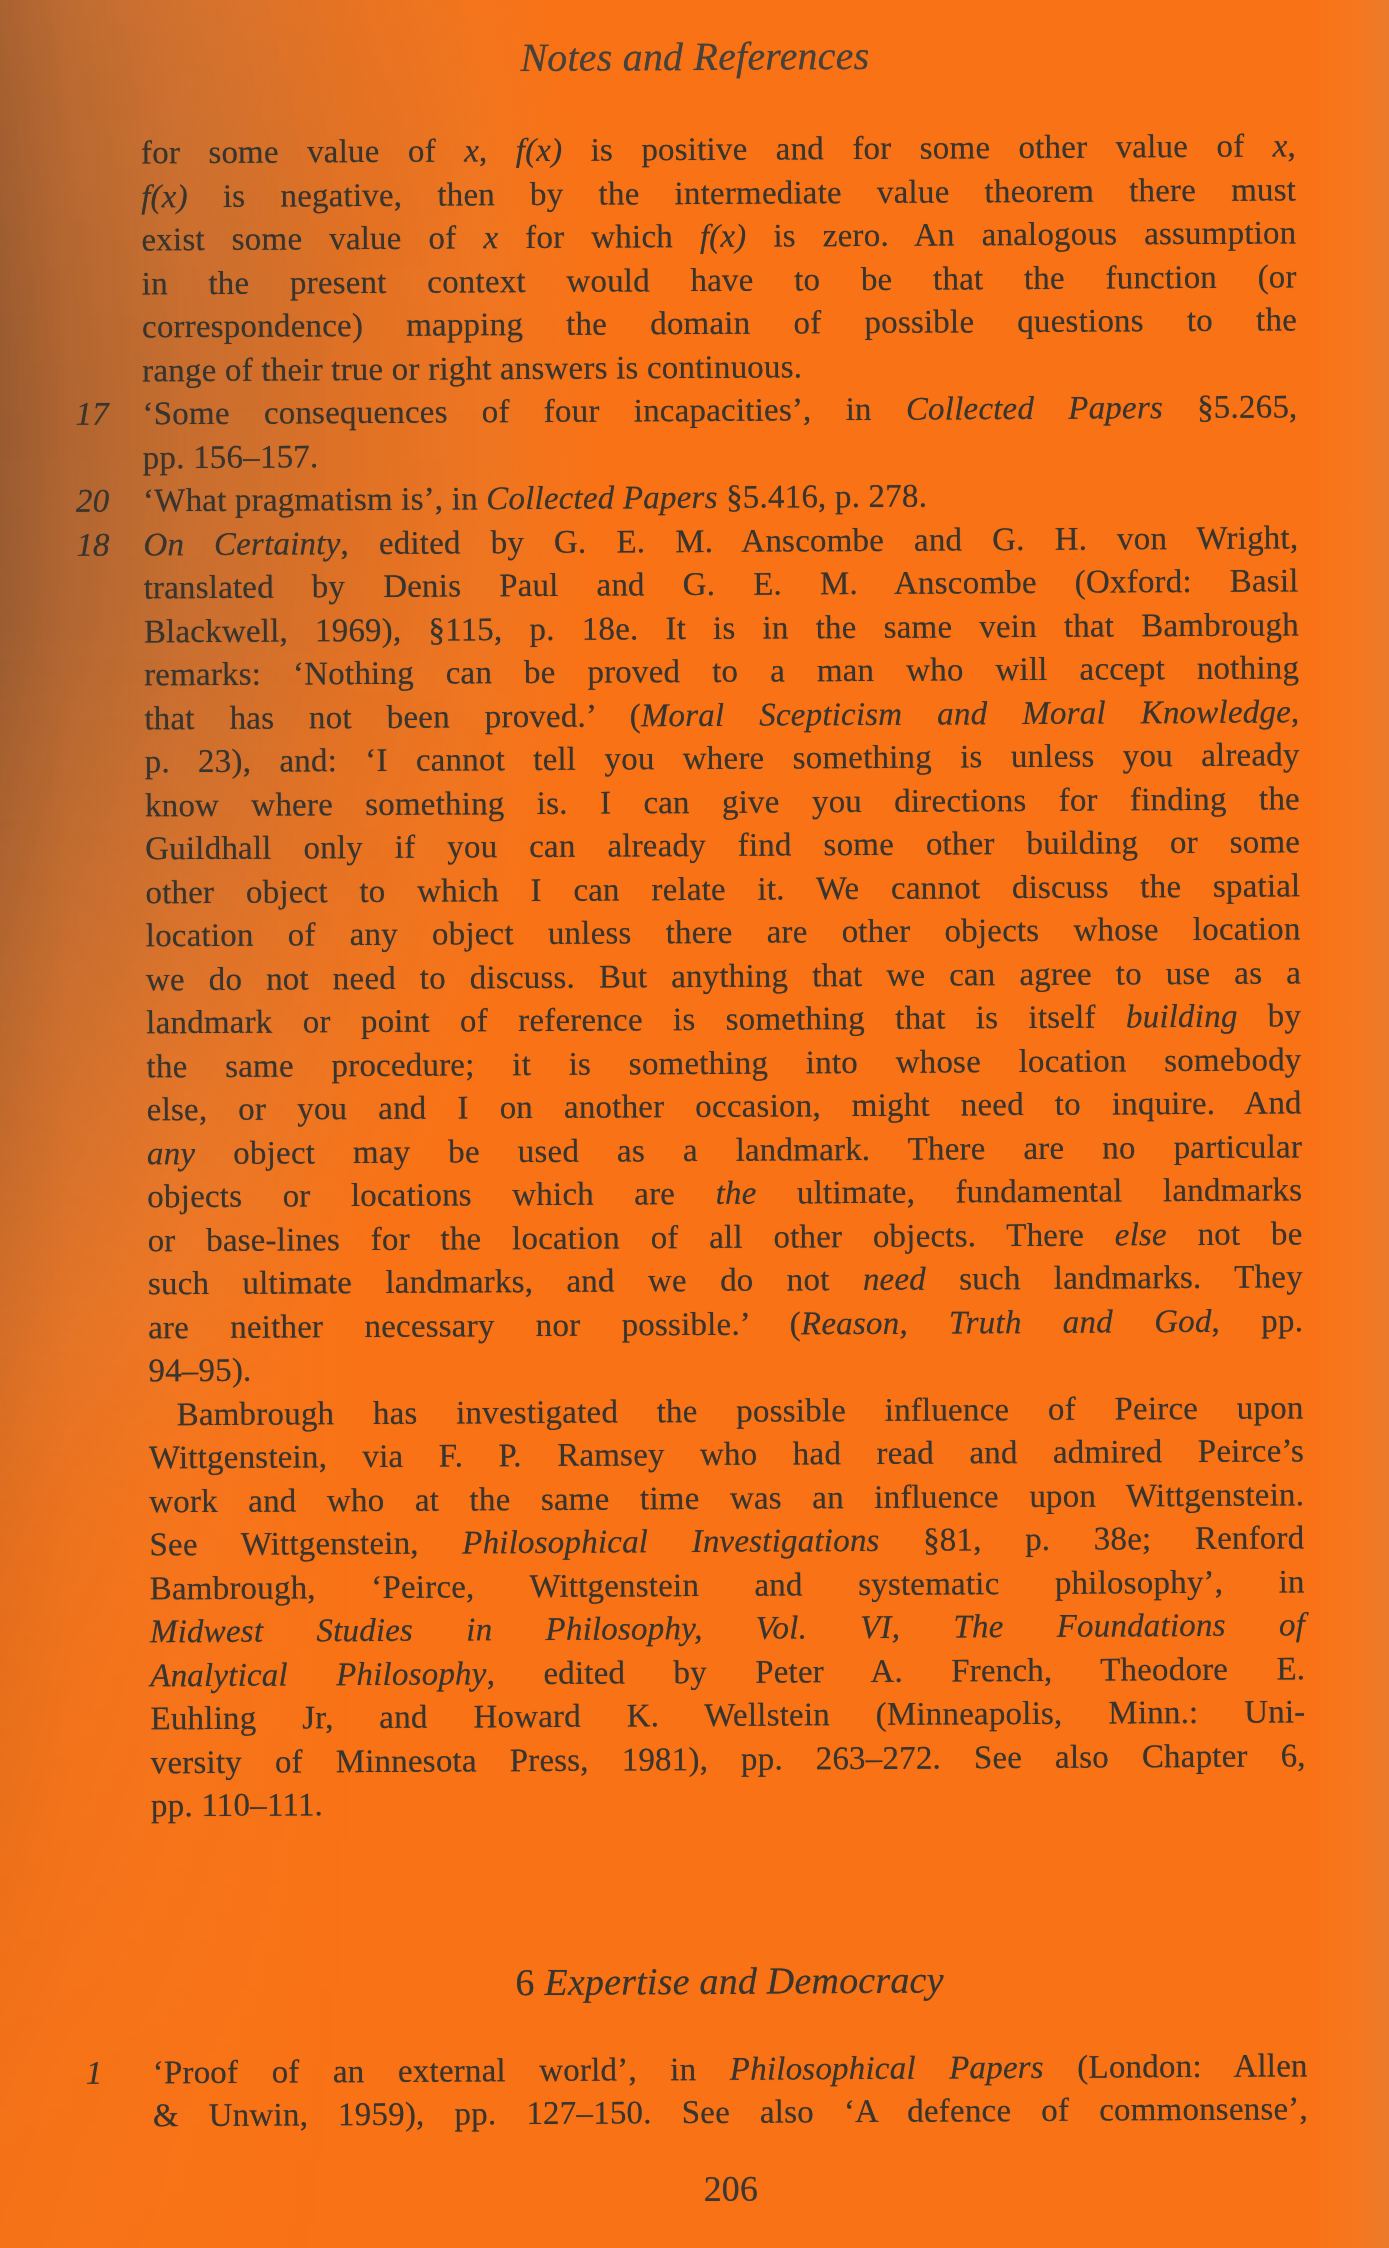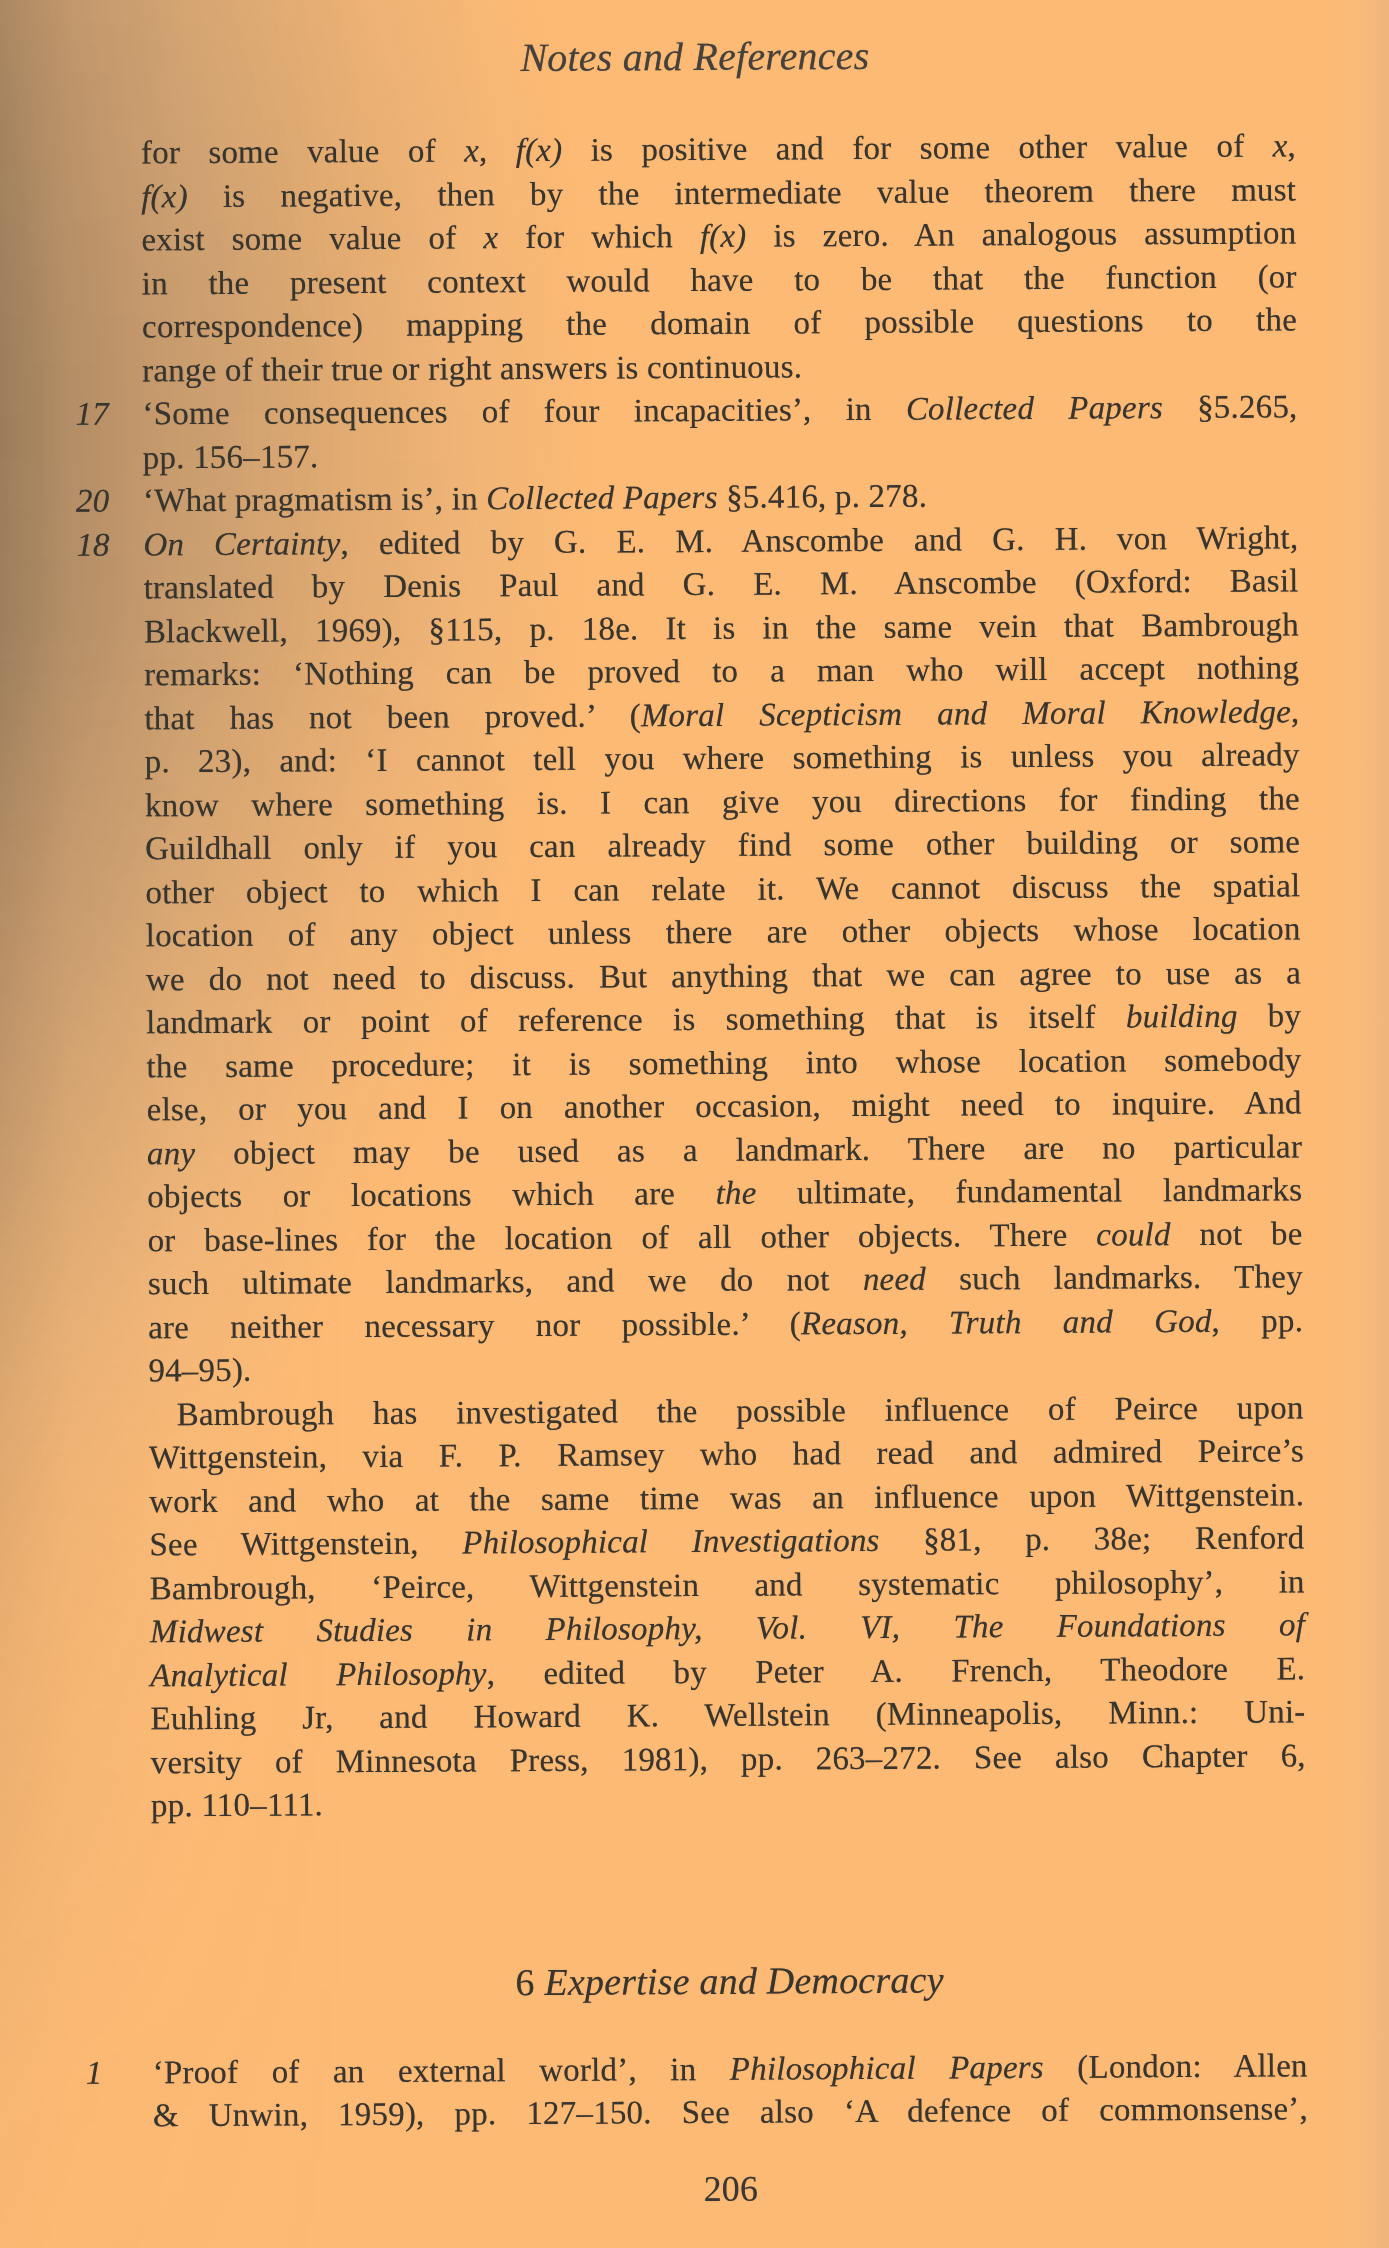--- a/index.html
+++ b/index.html
@@ -4,21 +4,21 @@
 <style>
   html,body{margin:0;padding:0;}
   body{
     width:1389px;height:2248px;
     font-family:"Liberation Serif","DejaVu Serif",serif;
     background:#e8e7e4;
     overflow:hidden;
   }
   .page{
     position:relative;width:1389px;height:2248px;
-    background:#fdba74;
+    background:#f97316;
     overflow:hidden;
   }
   
   .shade{
     position:absolute;inset:0;z-index:0;pointer-events:none;
     background:
       radial-gradient(1000px 1500px at -180px 430px, rgba(55,55,55,.42), rgba(90,90,90,.25) 42%, rgba(140,140,140,.10) 66%, rgba(200,200,200,0) 78%),
       linear-gradient(90deg, rgba(80,80,80,.30) 0px, rgba(120,120,120,.18) 70px, rgba(170,170,170,.09) 180px, rgba(220,220,220,0) 360px);
     -webkit-mask-image:linear-gradient(180deg, rgba(0,0,0,.95) 0%, #000 28%, rgba(0,0,0,.75) 52%, rgba(0,0,0,.35) 74%, rgba(0,0,0,.12) 92%, rgba(0,0,0,.08) 100%);
             mask-image:linear-gradient(180deg, rgba(0,0,0,.95) 0%, #000 28%, rgba(0,0,0,.75) 52%, rgba(0,0,0,.35) 74%, rgba(0,0,0,.12) 92%, rgba(0,0,0,.08) 100%);
@@ -113,21 +113,21 @@
           <div class="line just">know where something is. I can give you directions for finding the</div>
           <div class="line just">Guildhall only if you can already find some other building or some</div>
           <div class="line just">other object to which I can relate it. We cannot discuss the spatial</div>
           <div class="line just">location of any object unless there are other objects whose location</div>
           <div class="line just">we do not need to discuss. But anything that we can agree to use as a</div>
           <div class="line just">landmark or point of reference is something that is itself <em>building</em> by</div>
           <div class="line just">the same procedure; it is something into whose location somebody</div>
           <div class="line just">else, or you and I on another occasion, might need to inquire. And</div>
           <div class="line just"><em>any</em> object may be used as a landmark. There are no particular</div>
           <div class="line just">objects or locations which are <em>the</em> ultimate, fundamental landmarks</div>
-          <div class="line just">or base-lines for the location of all other objects. There <em>could</em> not be</div>
+          <div class="line just">or base-lines for the location of all other objects. There <em>else</em> not be</div>
           <div class="line just">such ultimate landmarks, and we do not <em>need</em> such landmarks. They</div>
           <div class="line just">are neither necessary nor possible.’ (<em>Reason, Truth and God</em>, pp.</div>
           <div class="line">94–95).</div>
         </div>
         <div class="blk para">
           <div class="line just fi">Bambrough has investigated the possible influence of Peirce upon</div>
           <div class="line just">Wittgenstein, via F. P. Ramsey who had read and admired Peirce’s</div>
           <div class="line just">work and who at the same time was an influence upon Wittgenstein.</div>
           <div class="line just">See Wittgenstein, <em>Philosophical Investigations</em> §81, p. 38e; Renford</div>
           <div class="line just">Bambrough, ‘Peirce, Wittgenstein and systematic philosophy’, in</div>

